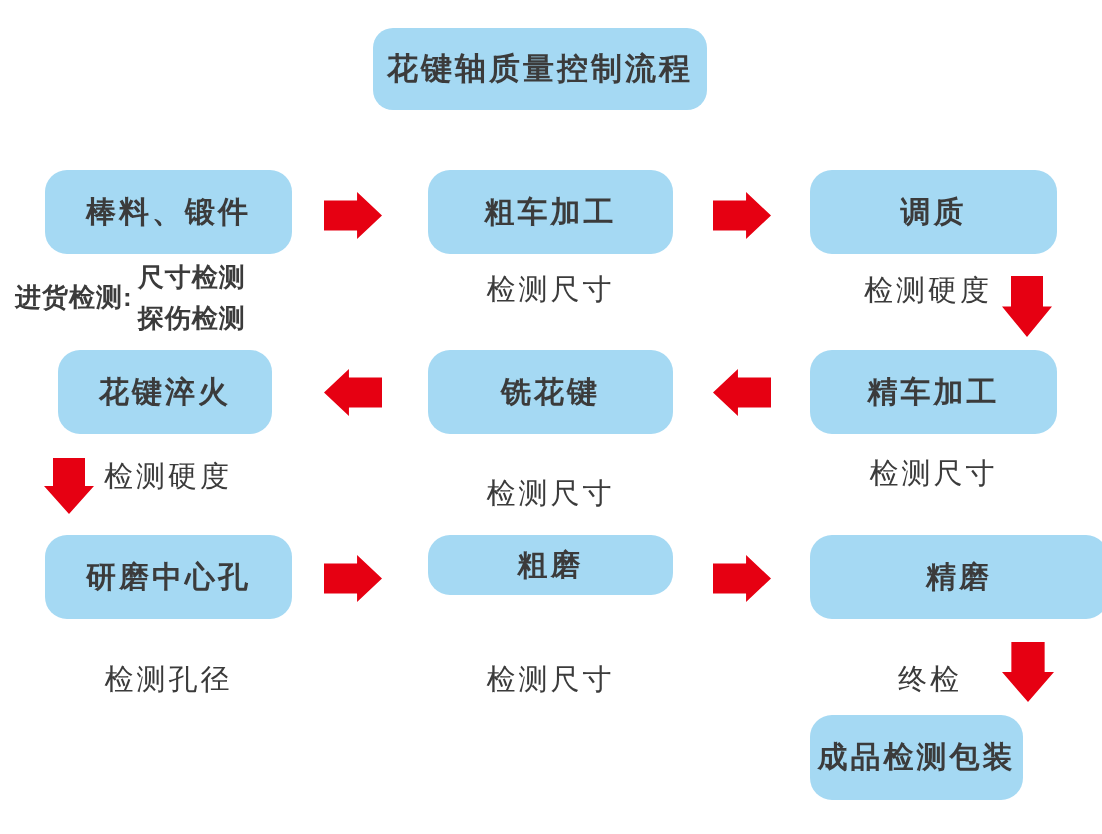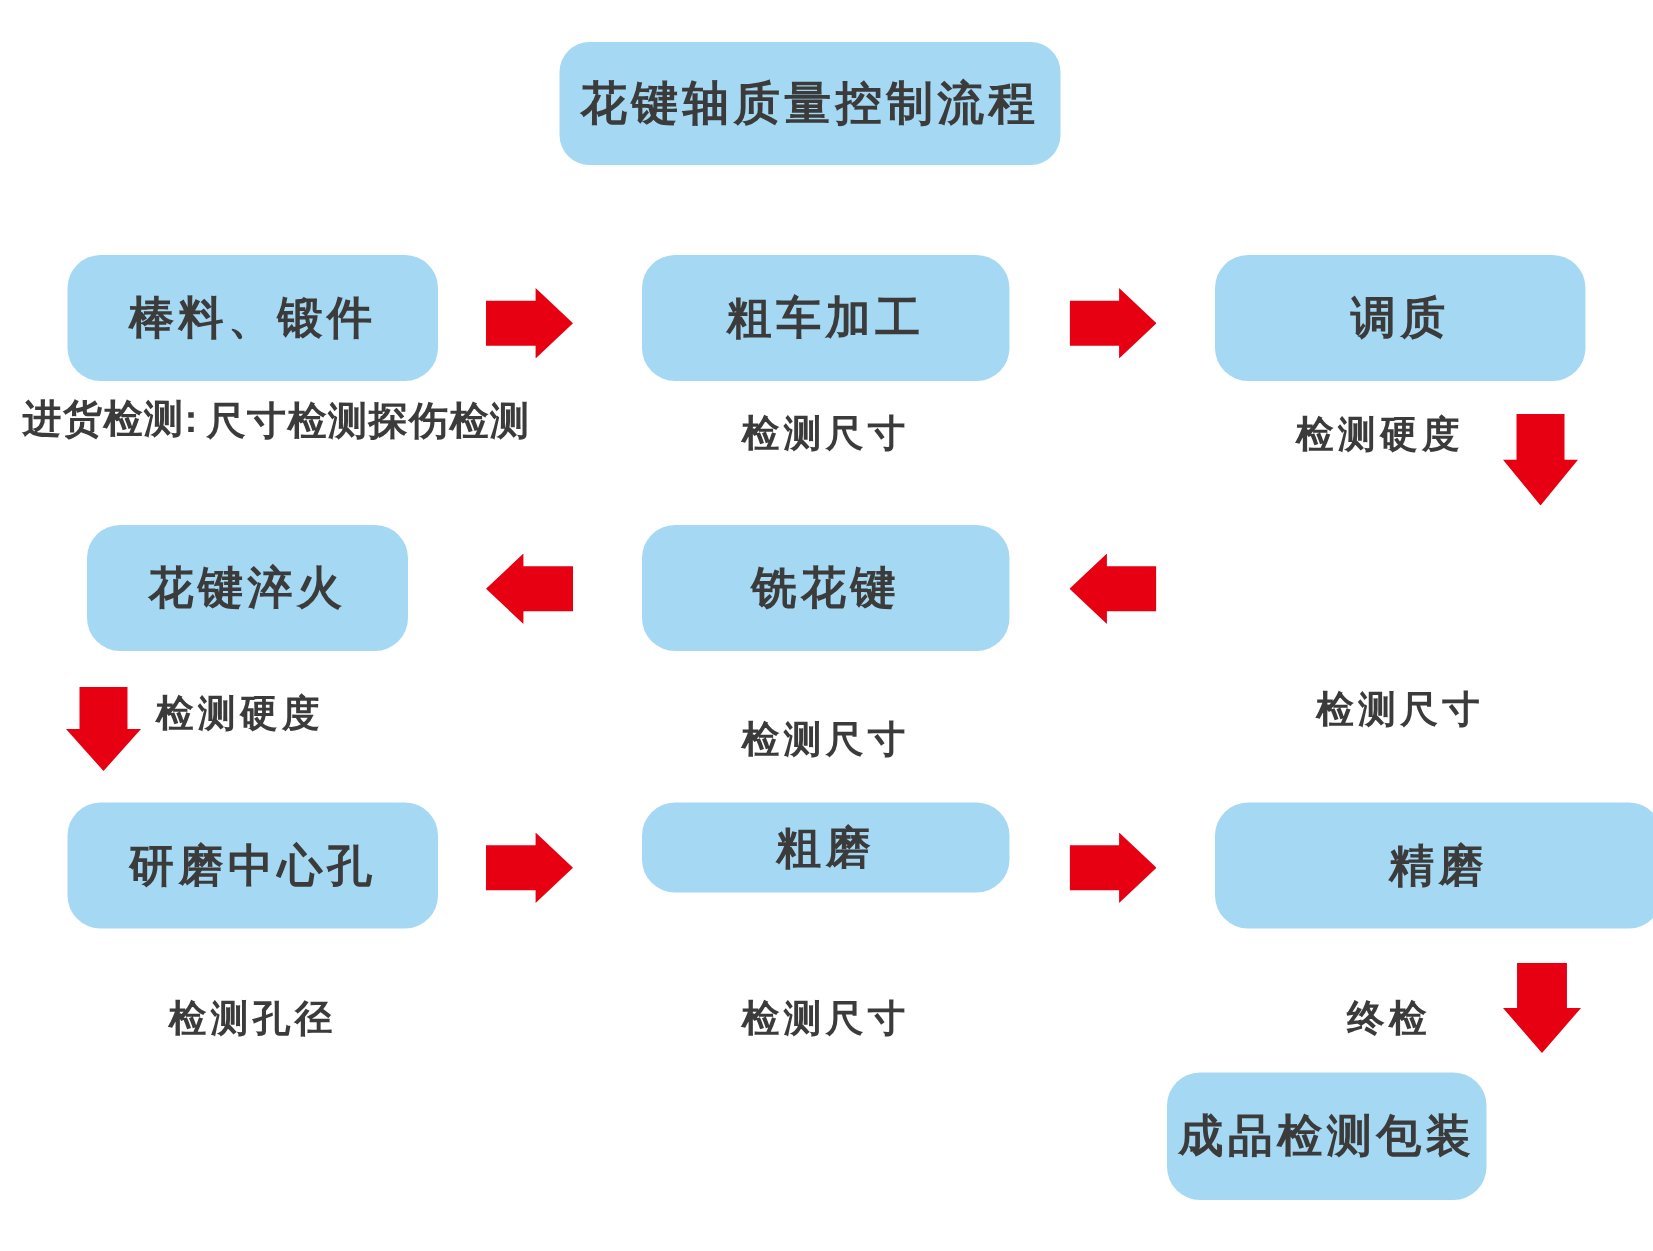--- a/index.html
+++ b/index.html
@@ -7,33 +7,33 @@
     position:relative;width:1102px;height:834px;background:var(--background,#ffffff);
     font-family:"Liberation Sans",sans-serif;color:var(--text,#3b3b3b);overflow:hidden;
   }
   .node{
     position:absolute;background:var(--node-fill,#a5d9f3);border-radius:22px;
     display:flex;align-items:center;justify-content:center;
     font-size:30px;font-weight:600;letter-spacing:3px;white-space:nowrap;
   }
   .node.title{font-size:31px;border-radius:20px;}
   .caption{
-    position:absolute;font-size:25px;font-weight:700;letter-spacing:3px;white-space:nowrap;
+    position:absolute;font-size:29px;font-weight:400;letter-spacing:3px;white-space:nowrap;
     line-height:31px;
   }
   .caption.centered{display:flex;align-items:center;justify-content:center;text-align:center;}
   .arrow{position:absolute;background:var(--arrow,#e60012);}
   .arrow-right{clip-path:polygon(0 18%,57% 18%,57% 0,100% 50%,57% 100%,57% 82%,0 82%);}
   .arrow-left{clip-path:polygon(100% 18%,43% 18%,43% 0,0 50%,43% 100%,43% 82%,100% 82%);}
   .arrow-down{clip-path:polygon(18% 0,82% 0,82% 50%,100% 50%,50% 100%,0 50%,18% 50%);}
   .incoming{
     position:absolute;display:flex;align-items:center;gap:5px;
     font-size:26px;font-weight:600;letter-spacing:1px;white-space:nowrap;
   }
-  .incoming-stack{display:flex;line-height:30px;}
+  .incoming-stack{display:flex;flex-direction:column;line-height:30px;gap:11px;}
 </style>
 </head>
 <body>
 
 <div class="canvas">
 
   <div class="node title" style="left:373px;top:28px;width:334px;height:82px">花键轴质量控制流程</div>
 
   <div class="node" style="left:45px;top:170px;width:247px;height:84px">棒料、锻件</div>
   <div class="arrow arrow-right" style="left:324px;top:192px;width:58px;height:47px"></div>
@@ -49,32 +49,33 @@
     </span>
   </div>
   <div class="caption centered" style="left:428px;top:274px;width:245px">检测尺寸</div>
   <div class="caption" style="left:864px;top:275px">检测硬度</div>
   <div class="arrow arrow-down" style="left:1002px;top:276px;width:50px;height:61px"></div>
 
   <div class="node" style="left:58px;top:350px;width:214px;height:84px">花键淬火</div>
   <div class="arrow arrow-left" style="left:324px;top:369px;width:58px;height:47px"></div>
   <div class="node" style="left:428px;top:350px;width:245px;height:84px">铣花键</div>
   <div class="arrow arrow-left" style="left:713px;top:369px;width:58px;height:47px"></div>
+  <div class="node" style="left:810px;top:350px;width:247px;height:84px">精车加工</div>
 
   <div class="arrow arrow-down" style="left:44px;top:458px;width:50px;height:56px"></div>
   <div class="caption" style="left:104px;top:461px">检测硬度</div>
   <div class="caption centered" style="left:428px;top:478px;width:245px">检测尺寸</div>
   <div class="caption centered" style="left:810px;top:458px;width:247px">检测尺寸</div>
 
   <div class="node" style="left:45px;top:535px;width:247px;height:84px">研磨中心孔</div>
   <div class="arrow arrow-right" style="left:324px;top:555px;width:58px;height:47px"></div>
   <div class="node" style="left:428px;top:535px;width:245px;height:60px">粗磨</div>
   <div class="arrow arrow-right" style="left:713px;top:555px;width:58px;height:47px"></div>
   <div class="node" style="left:810px;top:535px;width:298px;height:84px">精磨</div>
 
   <div class="caption centered" style="left:45px;top:664px;width:247px">检测孔径</div>
   <div class="caption centered" style="left:428px;top:664px;width:245px">检测尺寸</div>
   <div class="caption" style="left:898px;top:664px">终检</div>
   <div class="arrow arrow-down" style="left:1002px;top:642px;width:52px;height:60px"></div>
 
-  <div class="node" style="left:778px;top:715px;width:213px;height:85px">成品检测包装</div>
+  <div class="node" style="left:810px;top:715px;width:213px;height:85px">成品检测包装</div>
 
 </div>
 
 </body></html>

